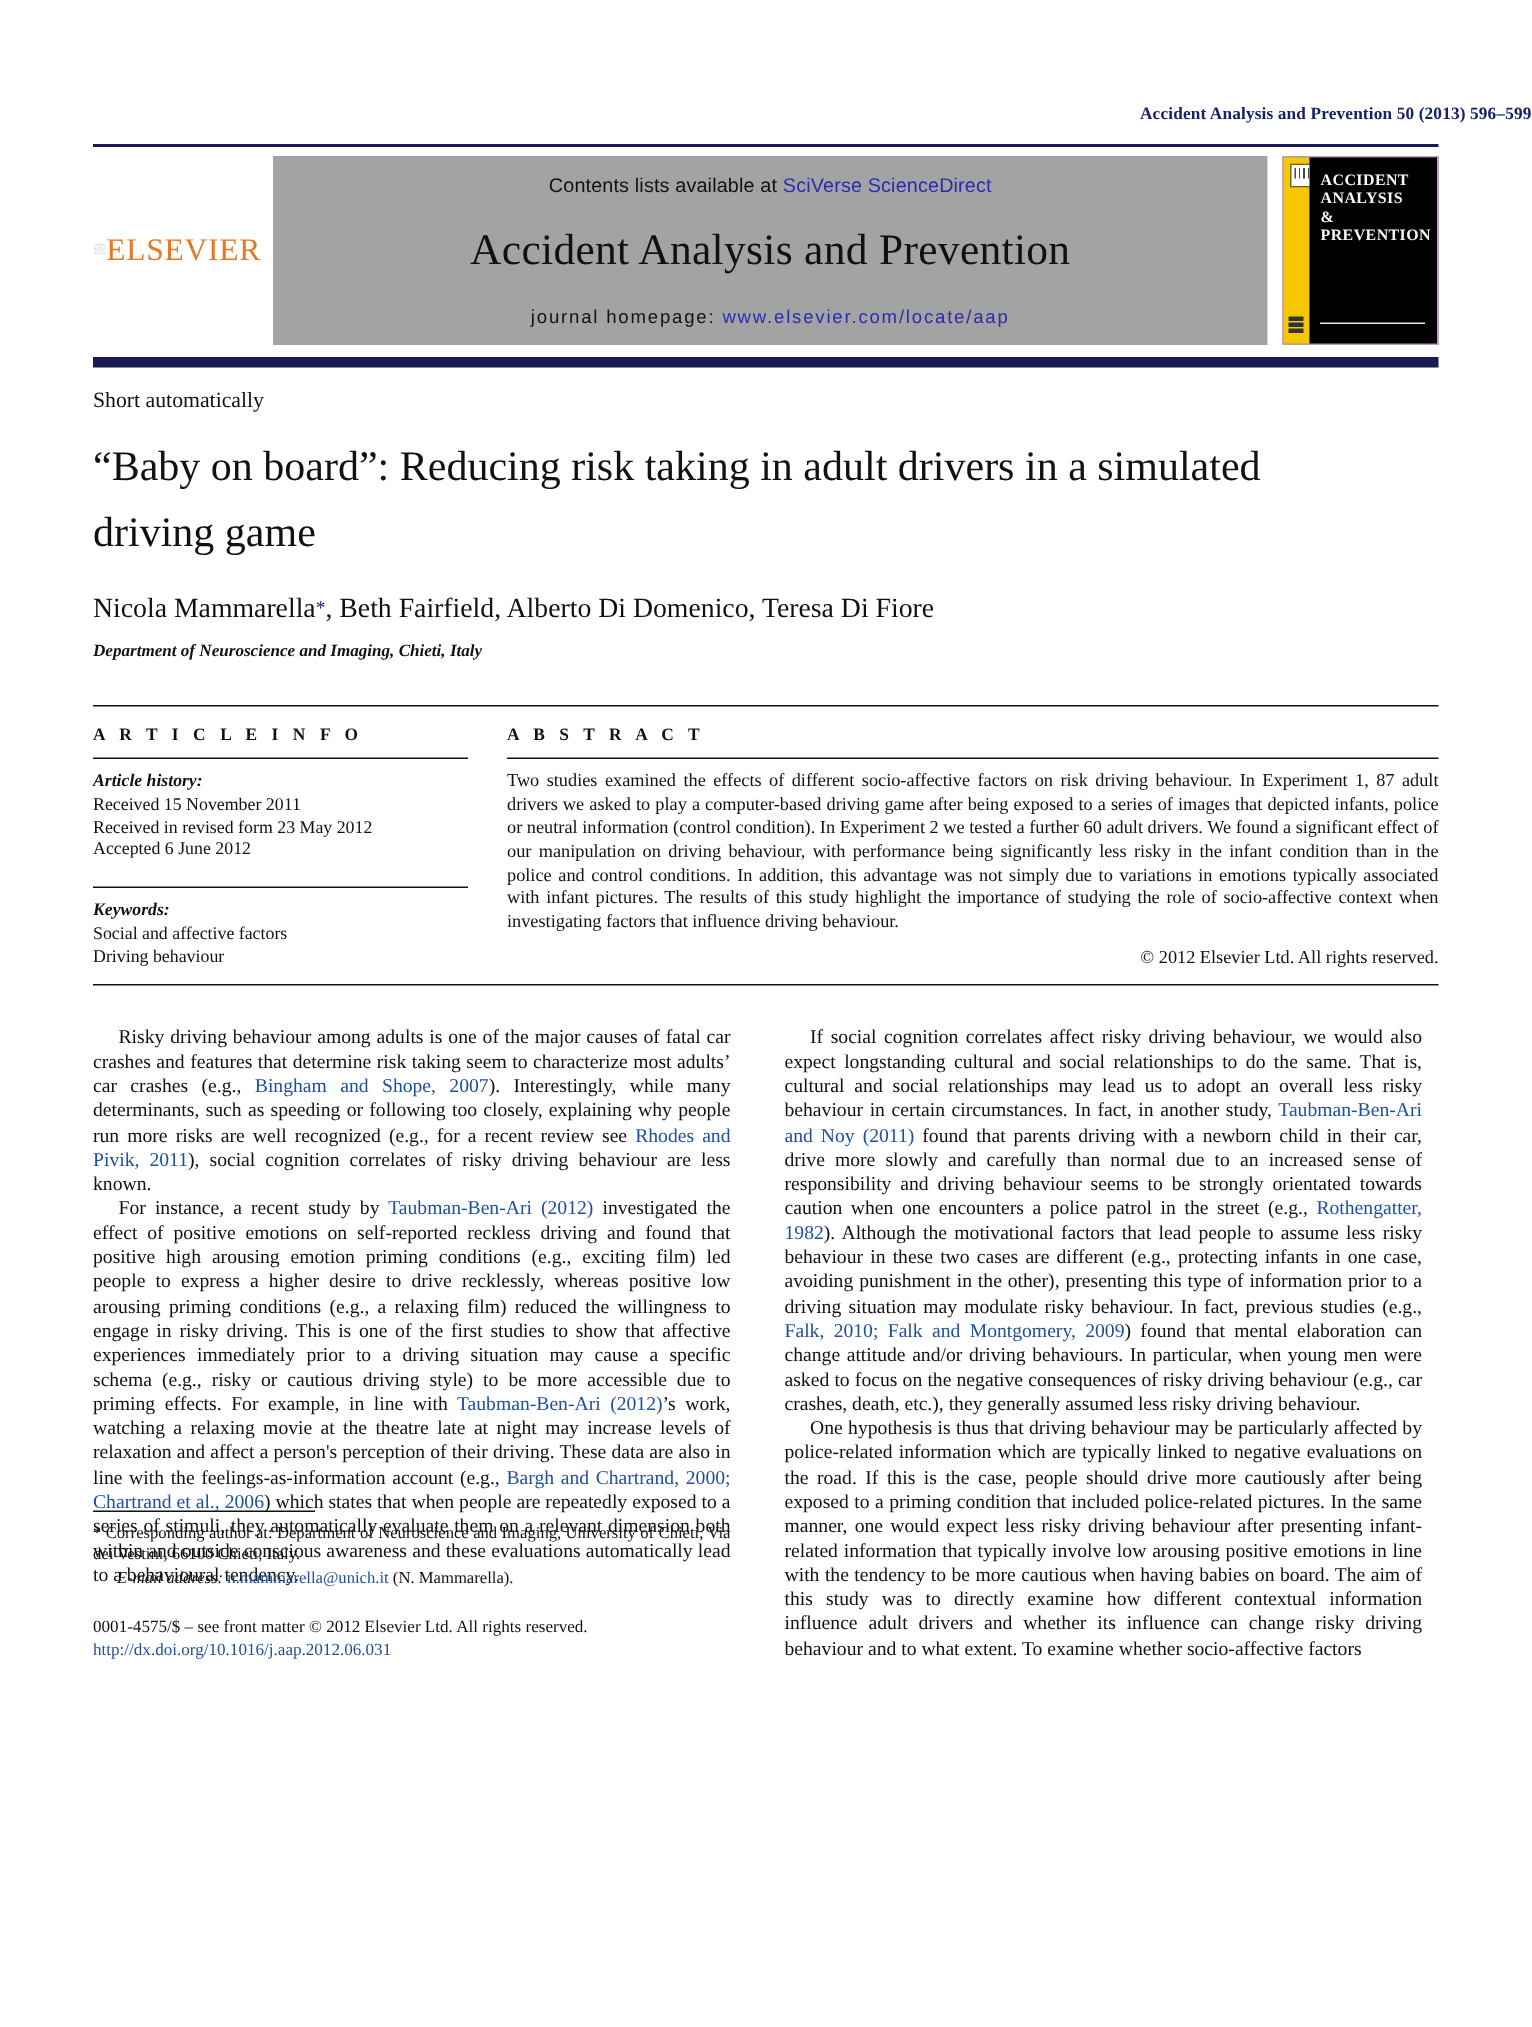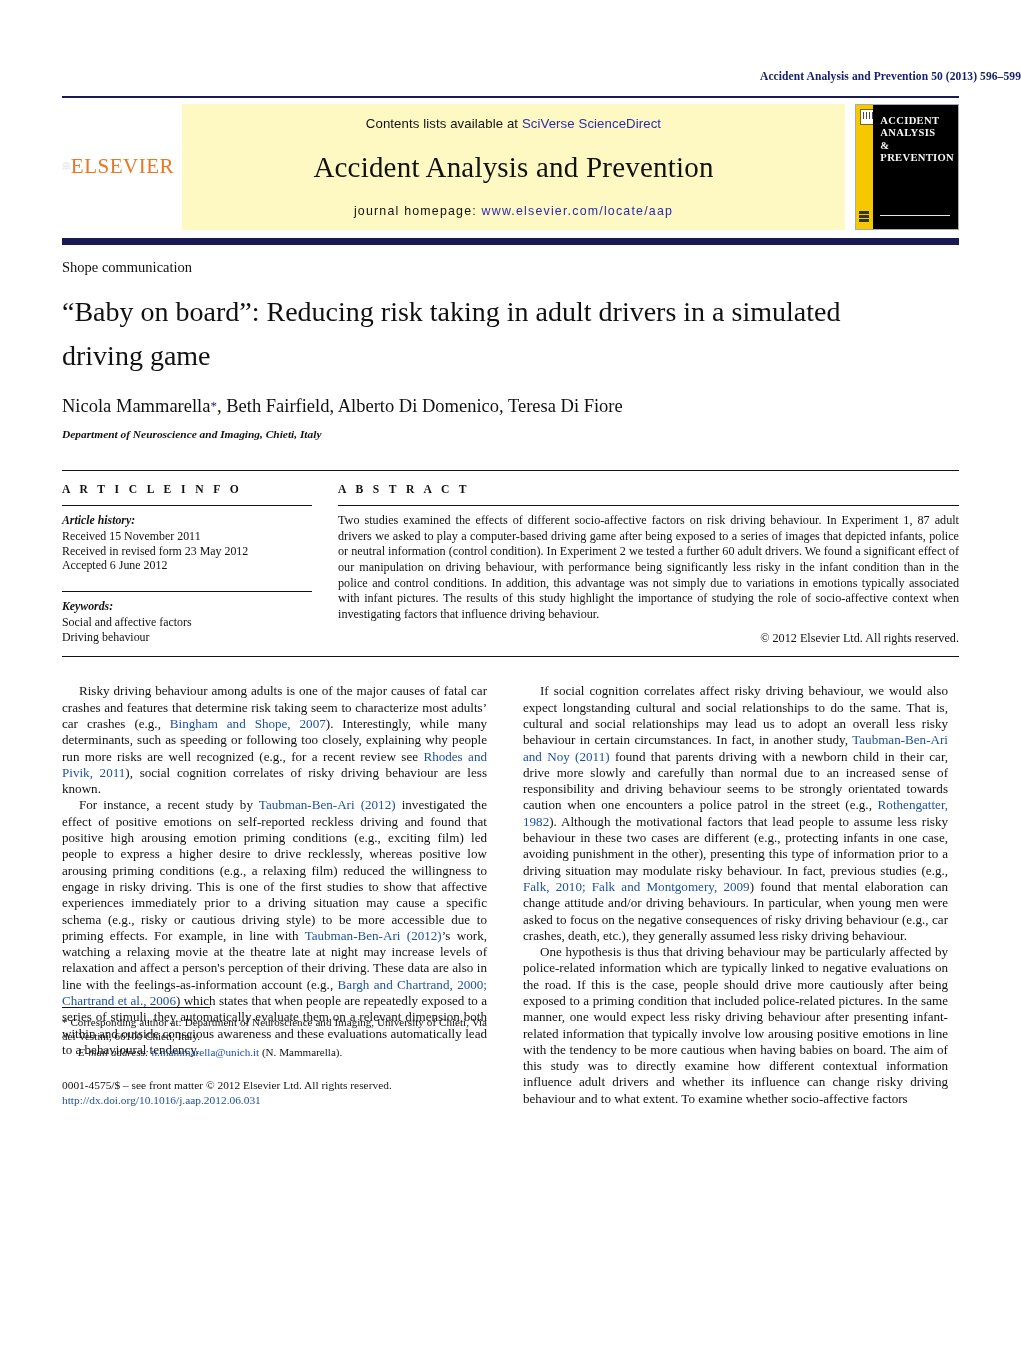--- a/index.html
+++ b/index.html
@@ -57,21 +57,21 @@
   .elsevier-word {
     font-family: "Liberation Serif", serif;
     font-size: 21px;
     letter-spacing: 0.5px;
     color: #e87722;
     line-height: 1;
     margin-top: 1px;
   }
   .center-band {
     flex: 1 1 auto;
-    background: #fef9c3;
+    background: #a3a3a3;
     margin: 0 10px 0 8px;
     display: flex;
     flex-direction: column;
     align-items: center;
     justify-content: space-between;
     padding: 12px 0 12px 0;
   }
   .contents-line {
     font-family: "Liberation Sans", sans-serif;
     font-size: 13.2px;
@@ -344,21 +344,21 @@
           <div class="cover-rule"></div>
         </div>
       </div>
 
     </div>
   </div>
 
   <div class="dark-bar"></div>
 
   <div class="titleblock">
-    <div class="kicker">Shope communication</div>
+    <div class="kicker">Short automatically</div>
     <h1 class="art-title">“Baby on board”: Reducing risk taking in adult drivers in a simulated driving game</h1>
     <div class="authors"><span>Nicola Mammarella</span><span class="star">*</span><span>, Beth Fairfield, Alberto Di Domenico, Teresa Di Fiore</span></div>
     <div class="affil">Department of Neuroscience and Imaging, Chieti, Italy</div>
   </div>
 
   <div class="infobox">
     <div class="col-info">
       <div class="sec-head">A R T I C L E     I N F O</div>
       <div class="hr-thin"></div>
       <div class="ital-lbl">Article history:</div>

